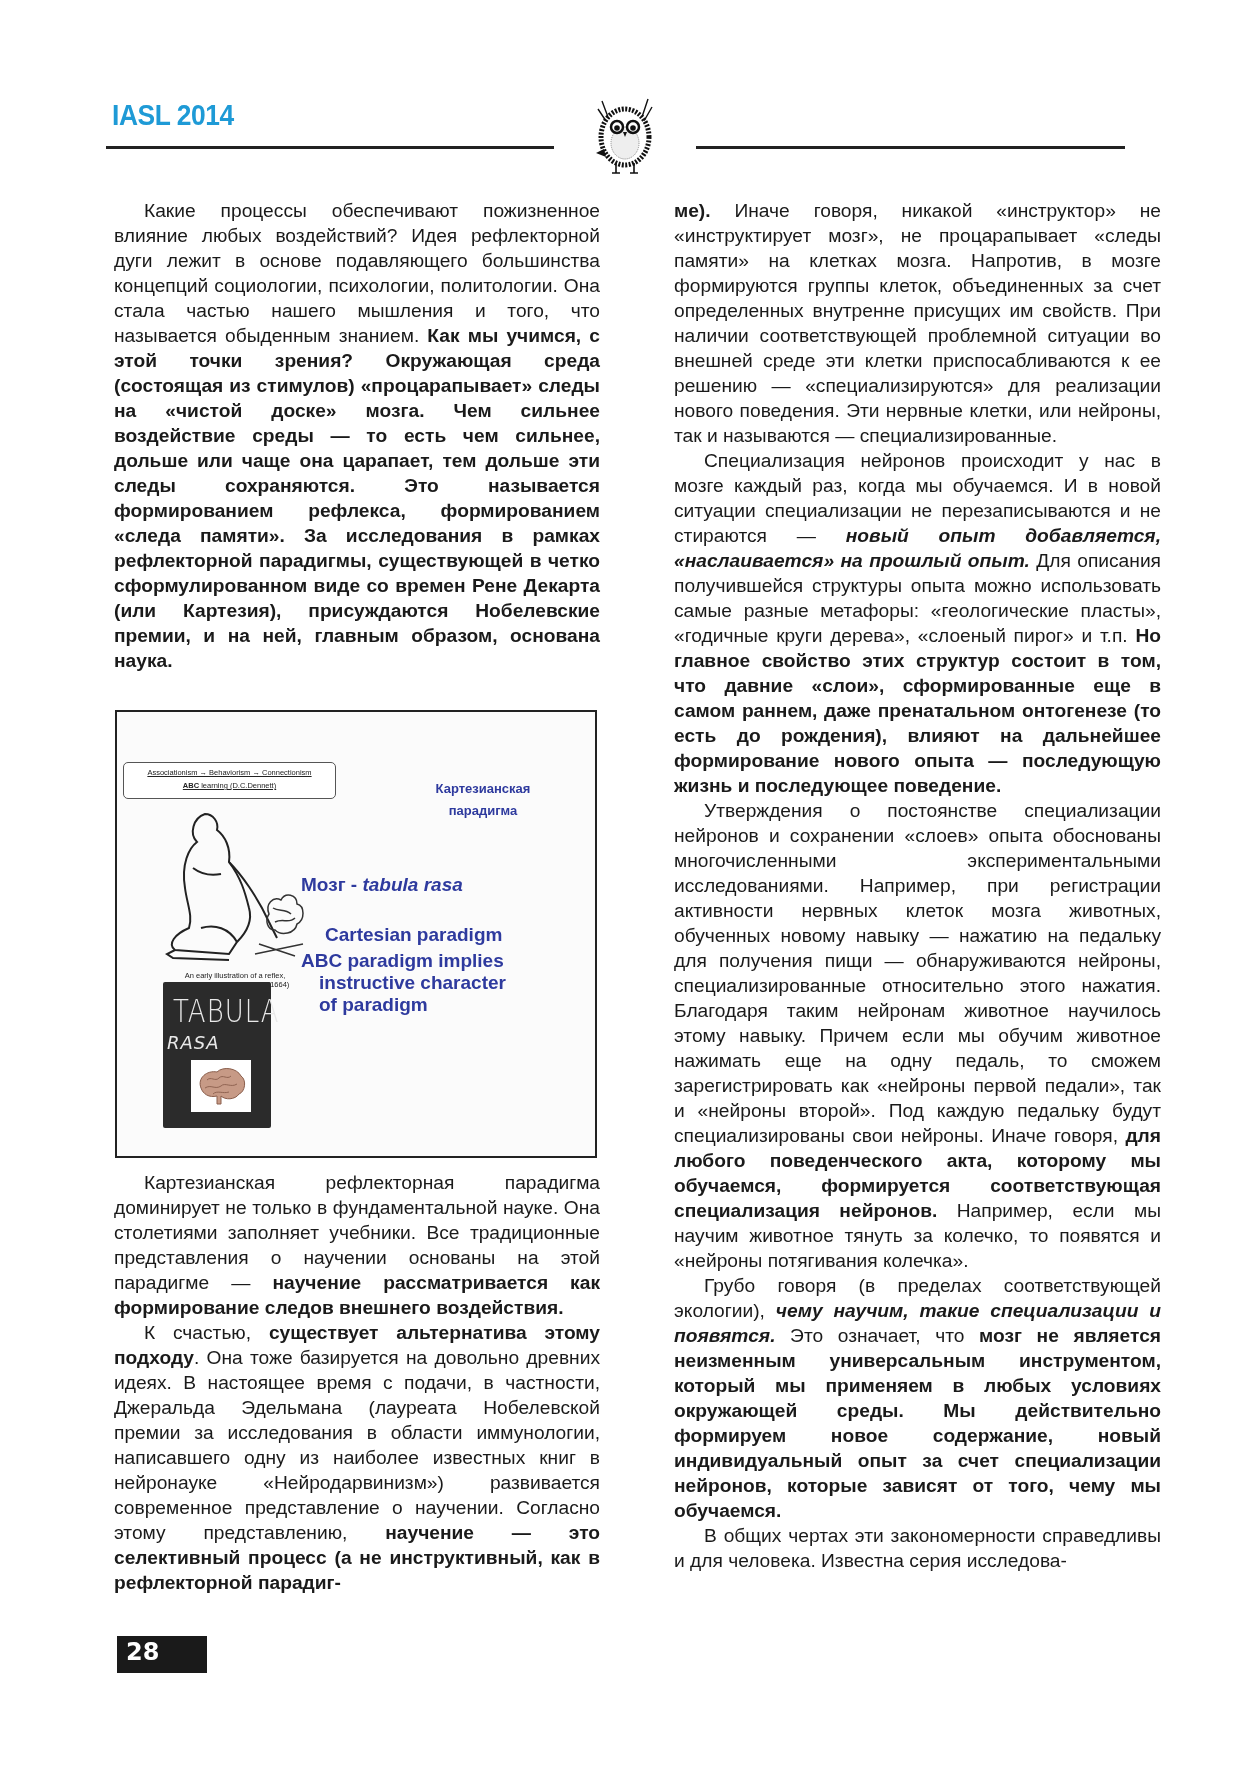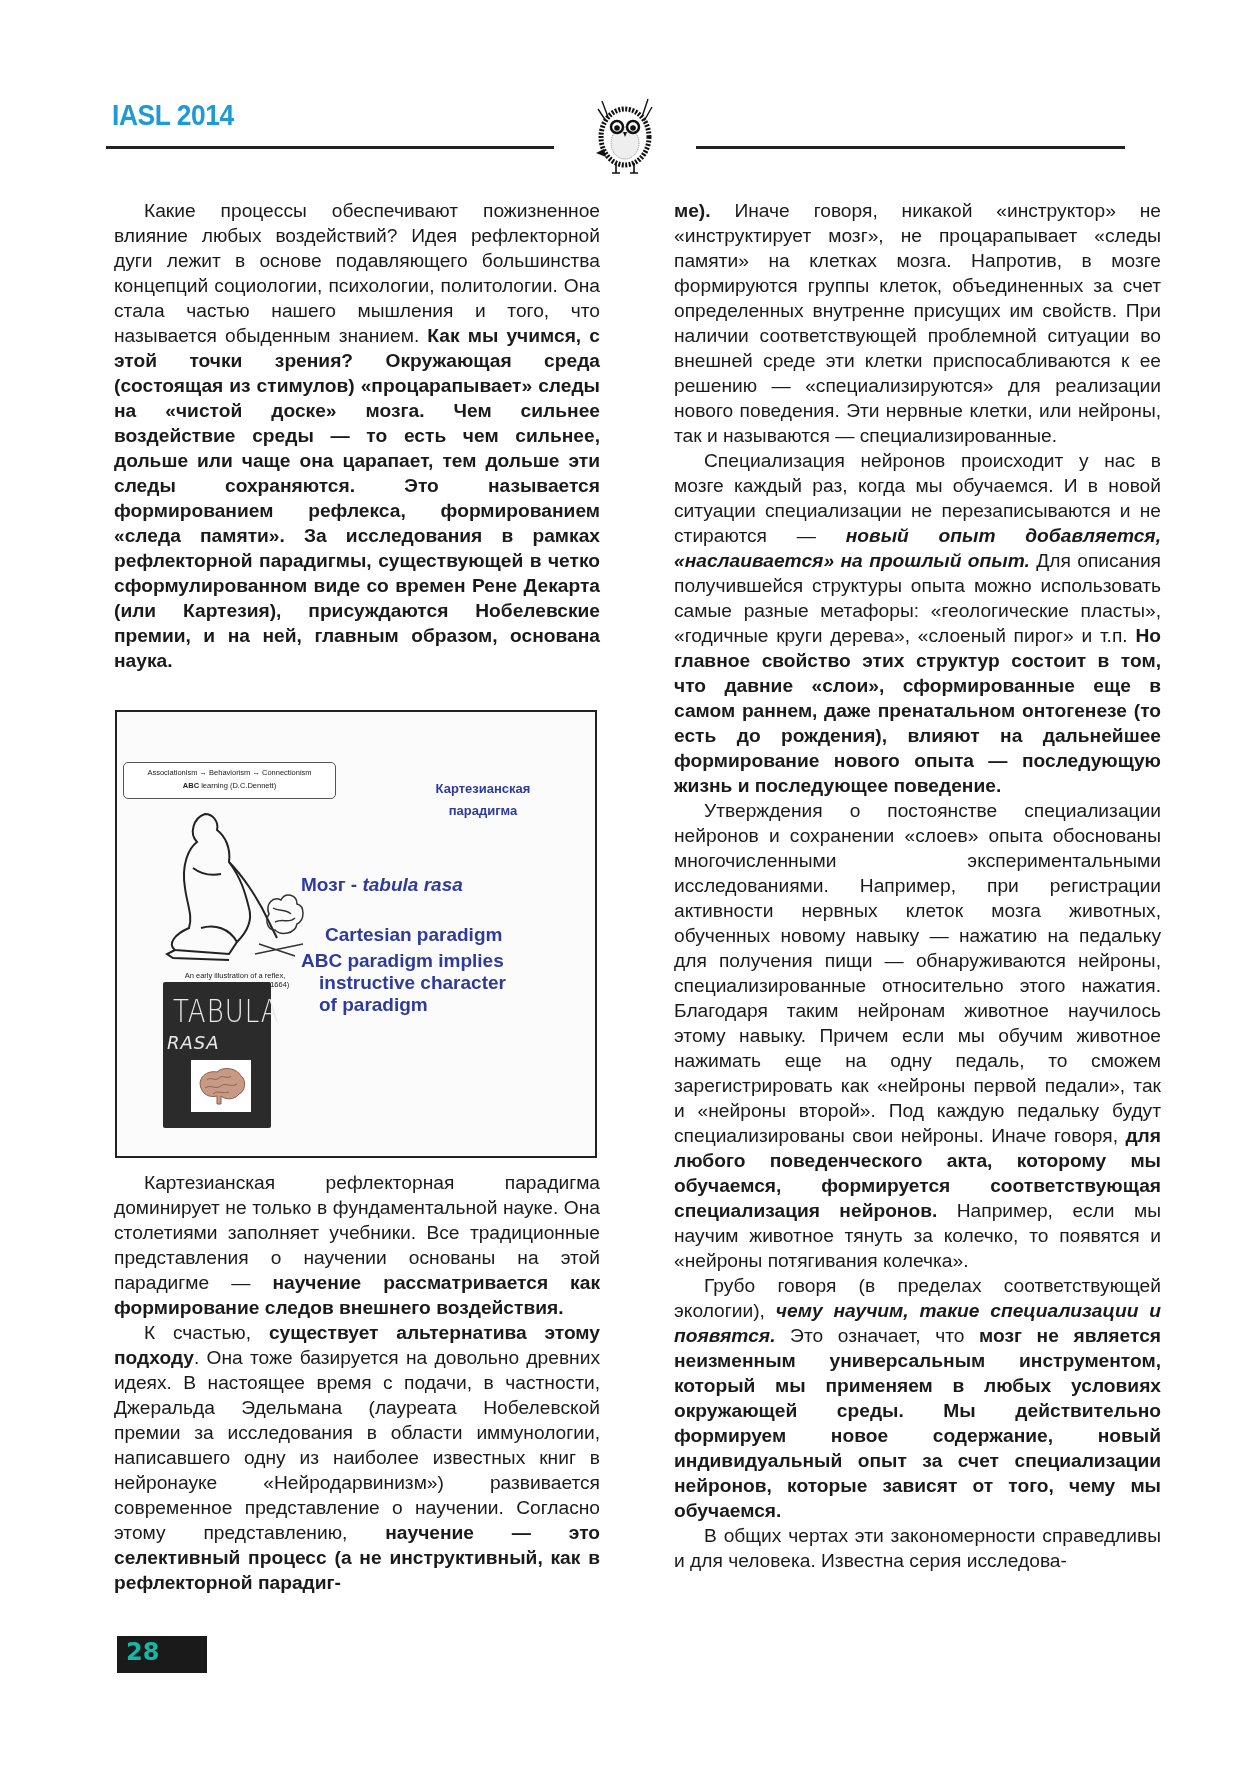--- a/index.html
+++ b/index.html
@@ -23,39 +23,39 @@
   .col p.noindent { text-indent: 0; }
   .col .sub { font-style: italic; text-indent: 30px; margin: 0; }
   b, .b { font-weight: bold; }
   .bi { font-weight: bold; font-style: italic; }
 
   
   .figure { position: absolute; left: 115px; top: 710px; width: 482px; height: 448px;
             border: 2px solid #222; box-sizing: border-box; background: #fbfbfb; }
   .fig-tag { position: absolute; left: 6px; top: 50px; width: 211px; height: 35px;
              border: 1px solid #555; border-radius: 5px; background: #fff;
-             font-size: 7.5px; line-height: 13px; text-align: center; color: #222; }
+             font-size: 7.5px; line-height: 13px; text-align: center; color: #222; text-decoration: underline; }
   .fig-man { position: absolute; left: 28px; top: 92px; width: 170px; height: 170px; }
   .fig-cap { position: absolute; left: 18px; top: 259px; width: 200px; font-size: 7.5px;
              line-height: 9px; color: #222; text-align: center; }
   .fig-board { position: absolute; left: 46px; top: 270px; width: 108px; height: 146px;
                background: #2b2b2b; border-radius: 2px; }
   .fig-board .t1 { position: absolute; left: 10px; top: 10px; color: #e9e9e9; font-family: "DejaVu Sans", sans-serif;
                    font-size: 26px; font-weight: 100; letter-spacing: 1px; transform: scaleY(1.25); transform-origin: left top; }
   .fig-board .t2 { position: absolute; left: 4px; top: 50px; color: #e9e9e9; font-family: "DejaVu Sans", sans-serif;
                    font-style: italic; font-size: 18px; letter-spacing: 1px; }
   .fig-brain-box { position: absolute; left: 28px; top: 78px; width: 60px; height: 52px; background: #fff; }
   .fig-brain { position: absolute; left: 4px; top: 6px; width: 52px; height: 40px; }
 
   .fig-text { position: absolute; color: #2e3a9e; font-weight: bold; font-family: "Liberation Sans", sans-serif; font-size: 19px; line-height: 22px; }
   .fig-text i { font-style: italic; }
 
   
   .pgnum { position: absolute; left: 117px; top: 1636px; width: 90px; height: 37px; background: #1a1a1a; }
-  .pgnum span { position: absolute; left: 9px; top: 2px; color: #14b8a6; font-family: "DejaVu Sans", sans-serif; font-weight: bold; font-size: 24px; }
+  .pgnum span { position: absolute; left: 9px; top: 2px; color: #ffffff; font-family: "DejaVu Sans", sans-serif; font-weight: bold; font-size: 24px; }
 </style>
 </head>
 <body>
 
 <div class="hdr-title">IASL 2014</div>
 <div class="hdr-rule left"></div>
 <svg class="owl" viewBox="0 0 74 82">
   <g fill="none" stroke="#111" stroke-width="1.4">
     <path d="M14 6 L20 22 M60 4 L54 22 M10 14 L18 26 M64 12 L56 26"></path>
   </g>

